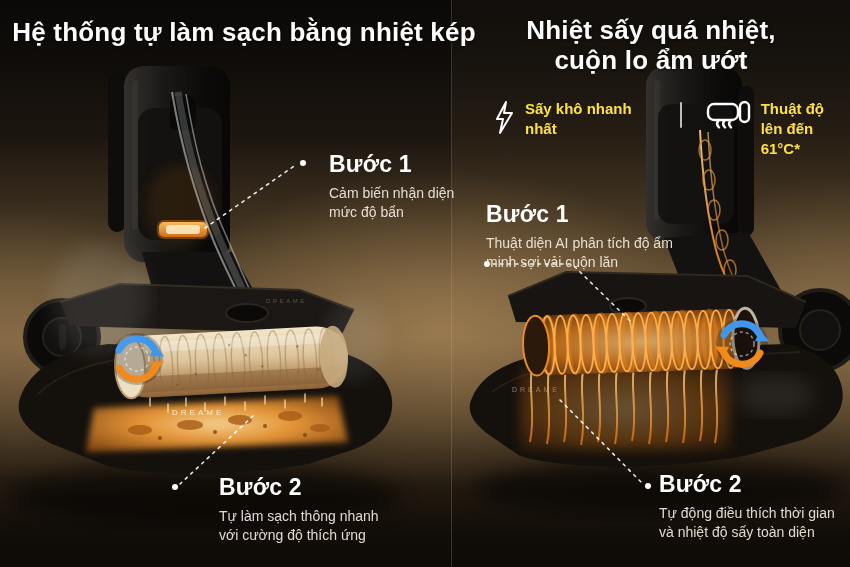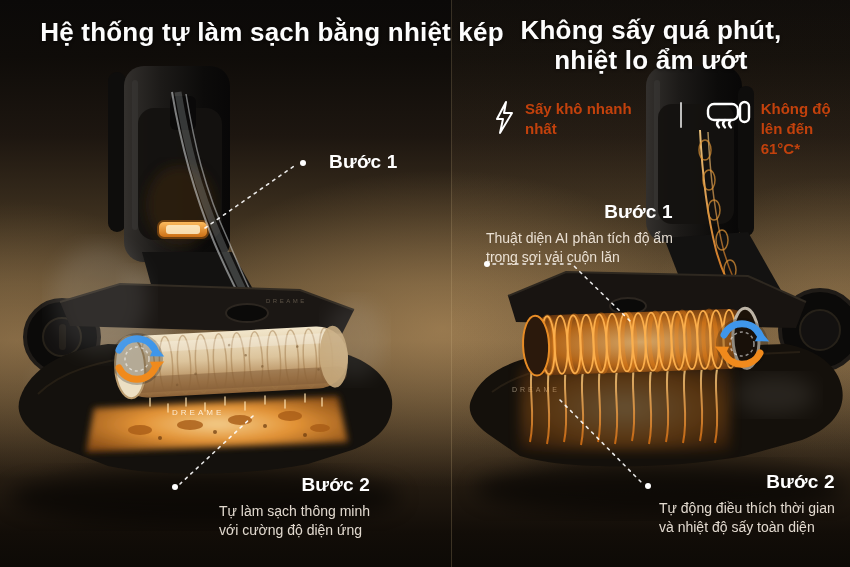--- a/index.html
+++ b/index.html
@@ -10,29 +10,29 @@
       radial-gradient(46% 40% at 52% 58%, rgba(198,157,102,.50), rgba(198,157,102,0) 70%),
       radial-gradient(30% 34% at 2% 60%, rgba(172,136,88,.42), rgba(172,136,88,0) 72%),
       radial-gradient(32% 36% at 99% 57%, rgba(178,142,94,.45), rgba(178,142,94,0) 72%),
       linear-gradient(180deg,#0b0908 0%,#0f0c09 10%,#1d1610 24%,#3c2f1e 38%,#5f4c31 50%,#6d5739 60%,#4b3b26 72%,#241b11 85%,#120d08 94%,#0d0a06 100%);}
   .half-tint{position:absolute;left:452px;top:0;width:398px;height:567px;
     background:linear-gradient(180deg,rgba(130,102,64,.05),rgba(152,122,80,.10) 45%,rgba(0,0,0,0) 80%);}
   .seam{position:absolute;left:451px;top:0;width:1px;height:567px;background:rgba(216,186,138,.22);}
   .art{position:absolute;left:0;top:0;}
   .title{position:absolute;text-align:center;color:#fdfdfd;font-weight:700;
     font-size:26px;line-height:30px;letter-spacing:.2px;text-shadow:0 1px 3px rgba(0,0,0,.6);}
-  .title-left{left:0;top:17px;width:488px;padding-left:28px;}
+  .title-left{left:0;top:17px;width:488px;}
   .title-right{left:452px;top:15px;width:398px;}
   .features{position:absolute;left:492px;top:99px;display:flex;align-items:flex-start;color:#fff;}
   .feature{display:flex;gap:9px;}
-  .feature .ftext{font-size:15px;font-weight:700;line-height:20px;color:#c2410c;}
+  .feature .ftext{font-size:15px;font-weight:700;line-height:20px;color:#fde047;}
   .fdivider{width:2px;height:26px;background:rgba(255,255,255,.72);border-radius:1px;margin:3px 24px 0 20px;}
   .ficon{flex:0 0 auto;margin-top:1px;}
   .callout{position:absolute;}
-  .callout .clabel{font-size:19px;font-weight:700;color:#ffffff;margin-bottom:6px;letter-spacing:.2px;text-align:right;}
+  .callout .clabel{font-size:23px;font-weight:700;color:#ffffff;margin-bottom:6px;letter-spacing:.2px;}
   .callout .cdesc{font-size:14px;color:rgba(248,239,228,.90);line-height:19px;}
   svg text{font-family:"Liberation Sans",sans-serif;}
 </style>
 </head>
 <body>
 
 <div class="stage">
   <div class="bg"></div>
   <div class="half-tint"></div>
   <div class="seam"></div>
@@ -323,22 +323,22 @@
         <circle cx="175" cy="487" r="3"></circle>
       <circle cx="487" cy="264" r="3"></circle>
         <circle cx="648" cy="486" r="3"></circle>
     </g>
   </svg>
 
   <div class="title title-left">
     <div>Hệ thống tự làm sạch bằng nhiệt kép</div>
   </div>
   <div class="title title-right">
-    <div>Không sấy quá phút,</div>
-    <div>nhiệt lo ẩm ướt</div>
+    <div>Nhiệt sấy quá nhiệt,</div>
+    <div>cuộn lo ẩm ướt</div>
   </div>
 
   <div class="features">
     <div class="feature">
       <svg class="ficon" width="24" height="36" viewBox="0 0 24 36">
         <path d="M14,2 L5,19 L11,19 L8,33 L20,13 L12,13 Z" fill="none" stroke="#ffffff" stroke-width="2" stroke-linejoin="round"></path>
       </svg>
       <div class="ftext">
         <div>Sấy khô nhanh nhất</div>
       </div>
@@ -348,41 +348,45 @@
       <svg class="ficon" width="46" height="32" viewBox="0 0 46 32">
         <g fill="none" stroke="#ffffff" stroke-width="2.4" stroke-linecap="round">
           <rect x="2" y="4" width="30" height="16" rx="6"></rect>
           <rect x="34" y="2" width="9" height="20" rx="4.5"></rect>
           <path d="M13,20 c-2.5,2.5 -2.5,5 0,7.5"></path>
           <path d="M19,20 c-2.5,2.5 -2.5,5 0,7.5"></path>
           <path d="M25,20 c-2.5,2.5 -2.5,5 0,7.5"></path>
         </g>
       </svg>
       <div class="ftext">
-        <div>Không độ</div>
+        <div>Thuật độ</div>
         <div>lên đến 61°C*</div>
       </div>
     </div>
   </div>
 
   <div class="callout" style="left:329px;top:151px;">
     <div class="clabel">Bước 1</div>
+    <div class="cdesc">
+      <div>Cảm biến nhận diện</div>
+      <div>mức độ bẩn</div>
+    </div>
   </div>
   <div class="callout" style="left:219px;top:474px;">
     <div class="clabel">Bước 2</div>
     <div class="cdesc">
-      <div>Tự làm sạch thông minh</div>
-      <div>với cường độ diện ứng</div>
+      <div>Tự làm sạch thông nhanh</div>
+      <div>với cường độ thích ứng</div>
     </div>
   </div>
   <div class="callout" style="left:486px;top:201px;">
     <div class="clabel">Bước 1</div>
     <div class="cdesc">
       <div>Thuật diện AI phân tích độ ẩm</div>
-      <div>trong sợi vải cuộn lăn</div>
+      <div>minh sợi vải cuộn lăn</div>
     </div>
   </div>
   <div class="callout" style="left:659px;top:471px;">
     <div class="clabel">Bước 2</div>
     <div class="cdesc">
       <div>Tự động điều thích thời gian</div>
       <div>và nhiệt độ sấy toàn diện</div>
     </div>
   </div>
 </div>

